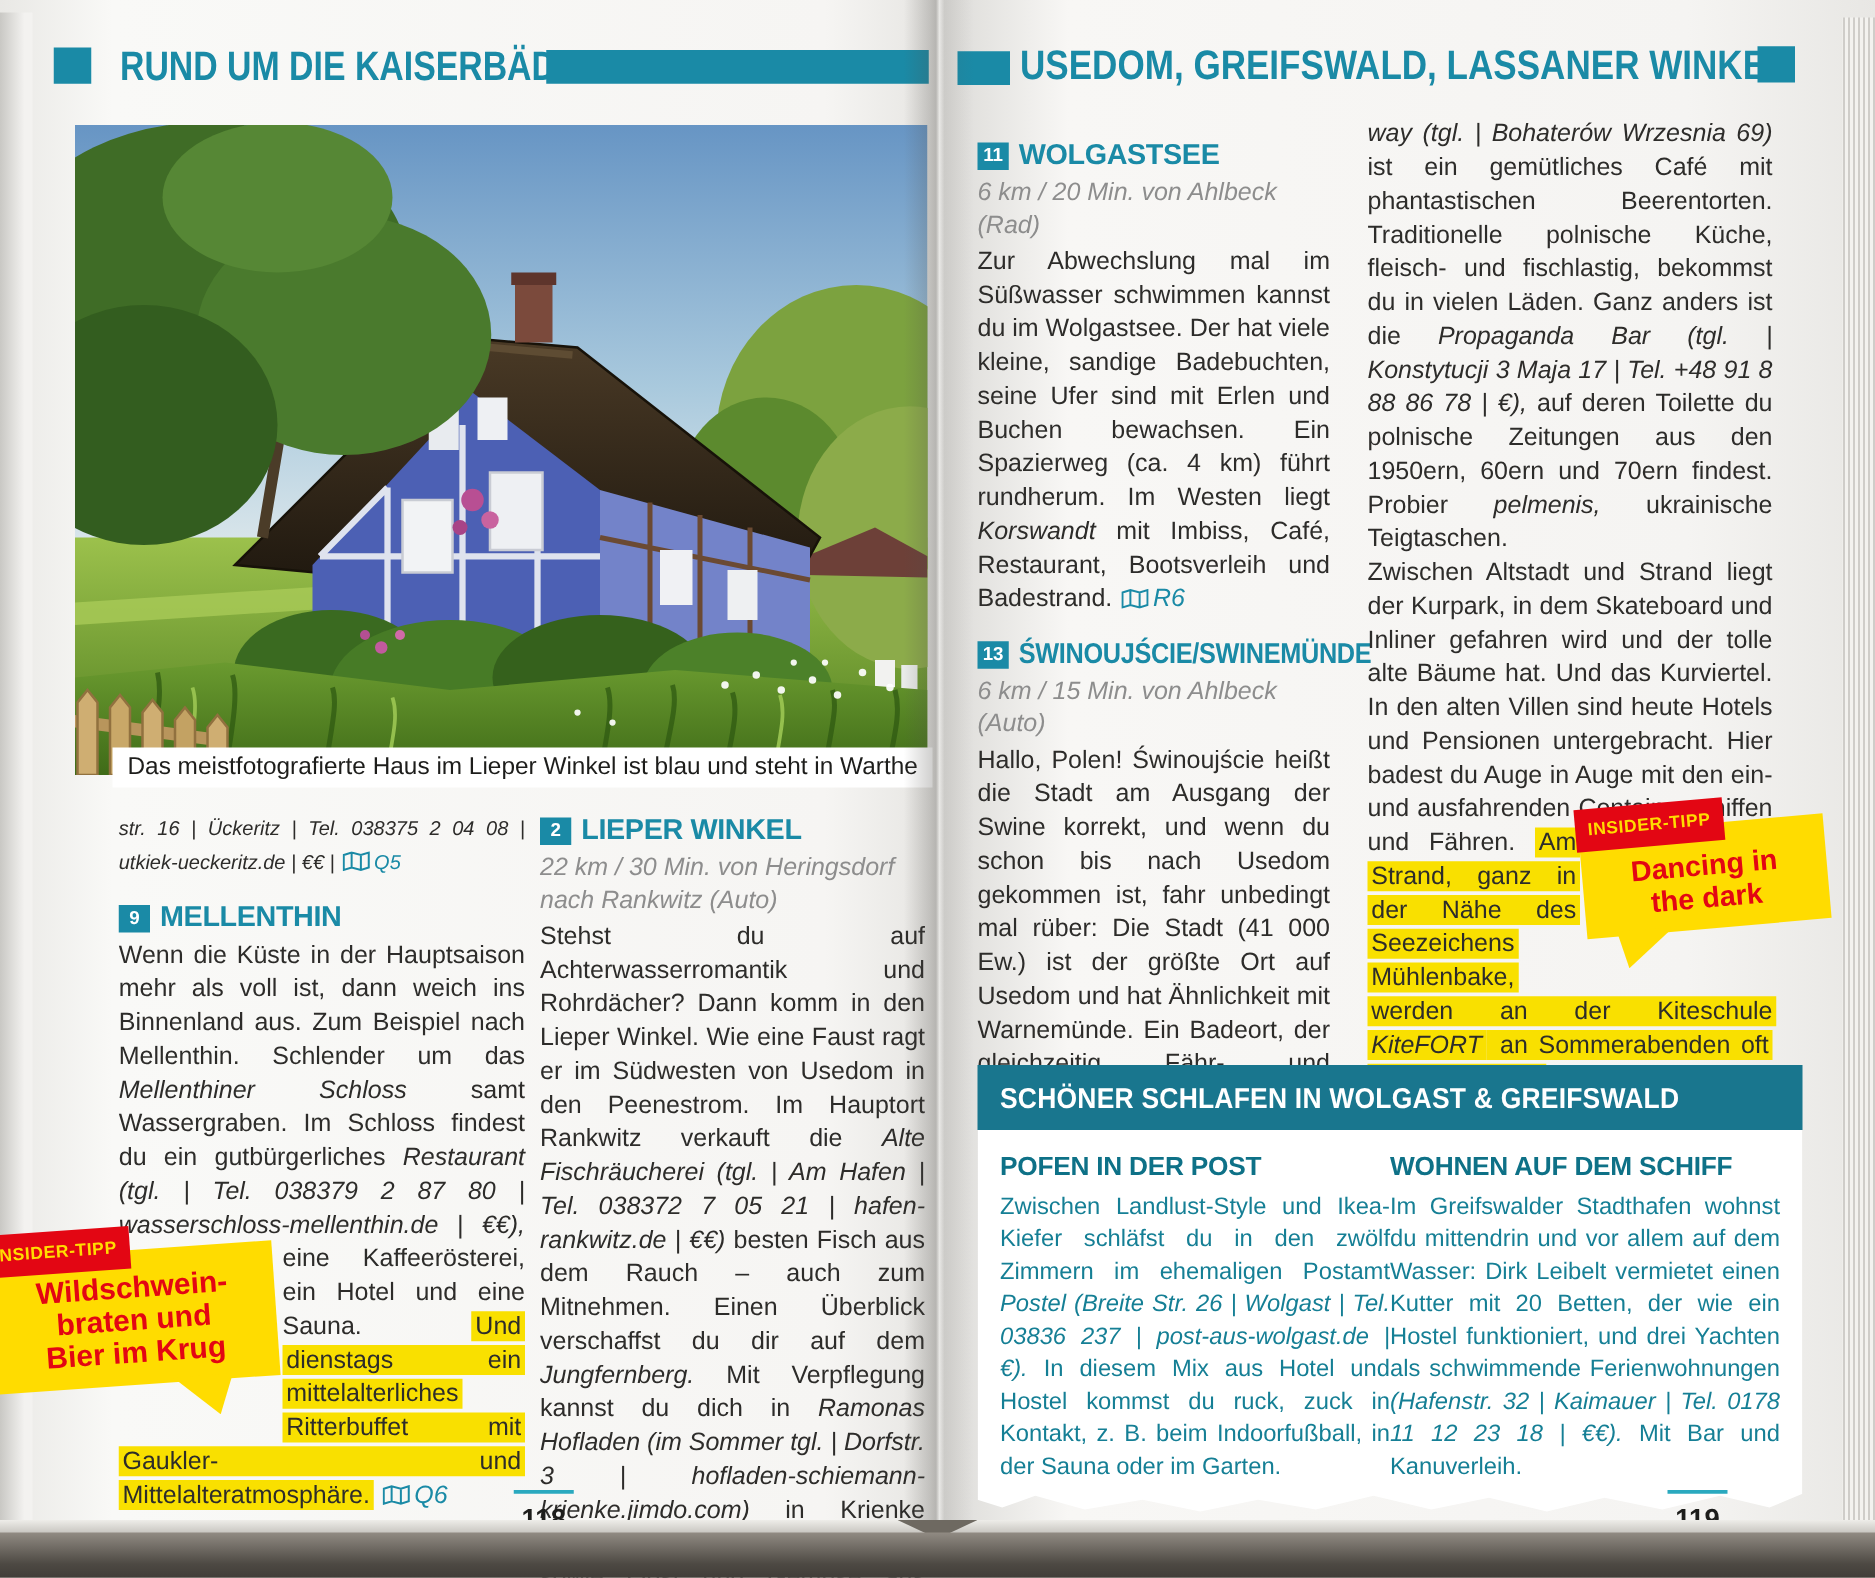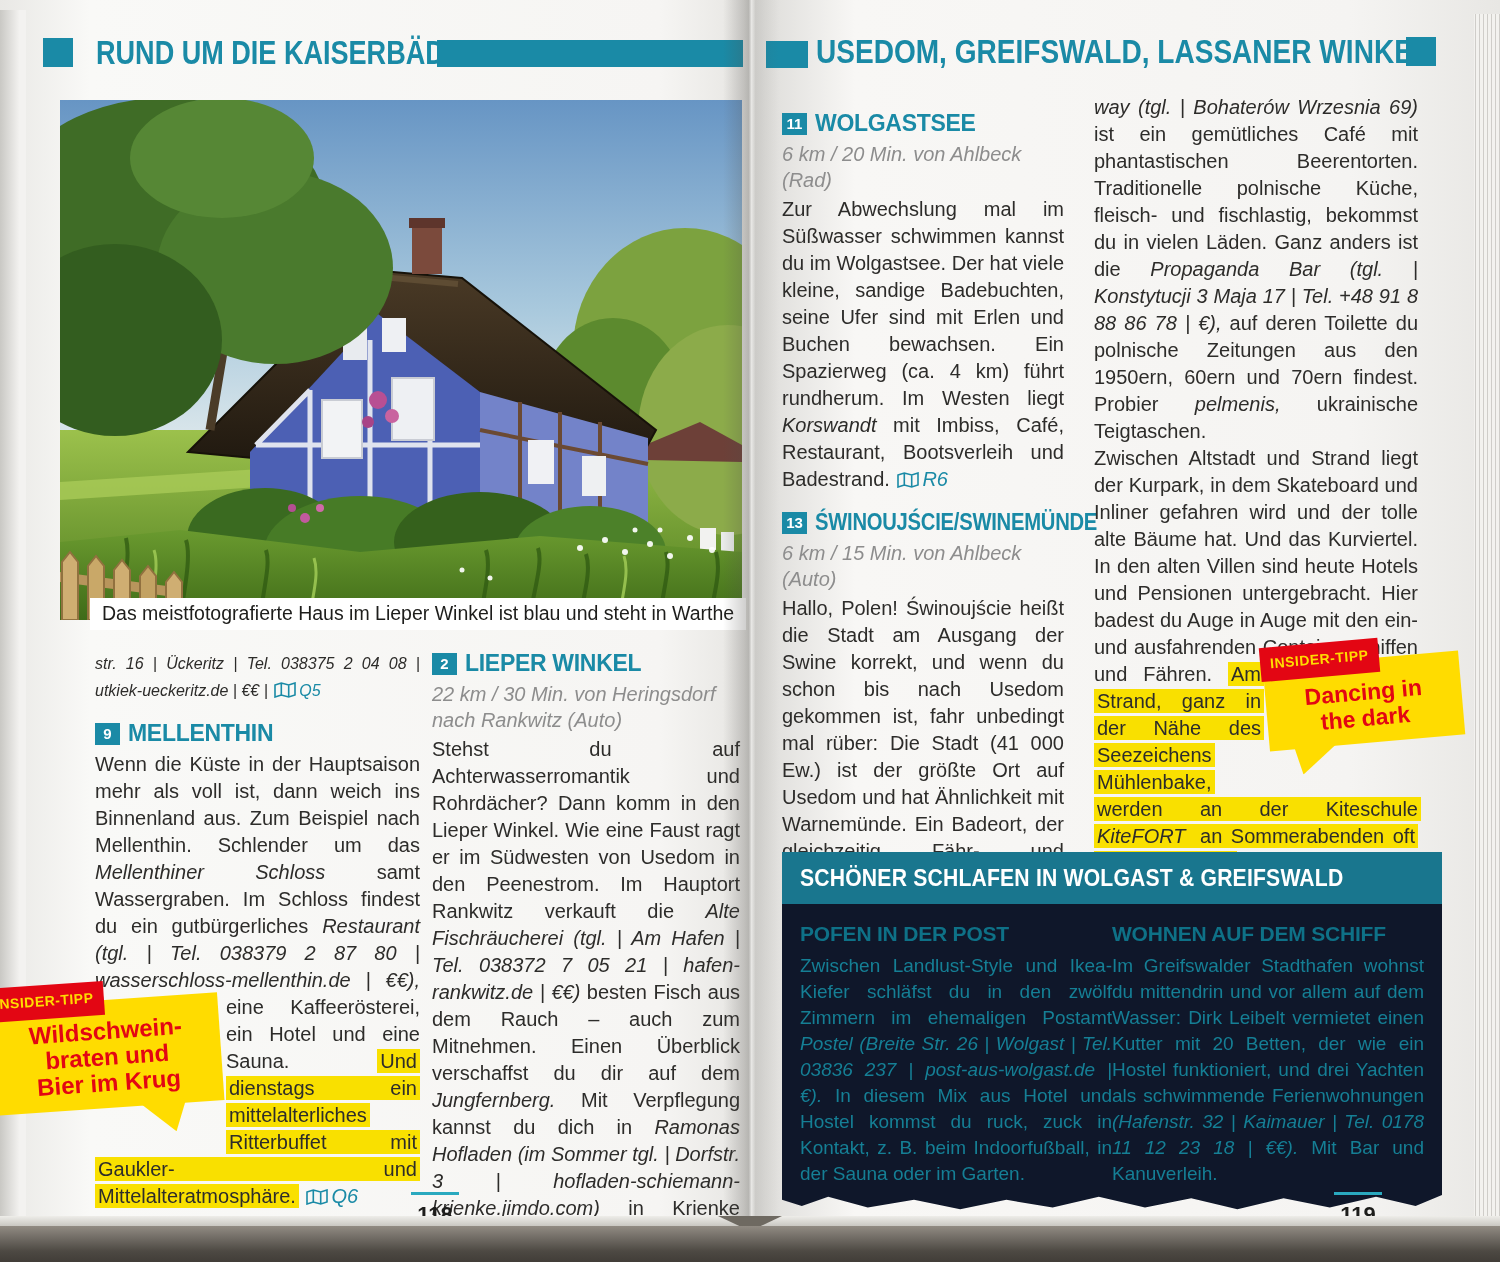--- a/index.html
+++ b/index.html
@@ -82,21 +82,21 @@
   .tip-l .tip-tail{right:38px;bottom:-28px;width:48px;height:32px;clip-path:polygon(0 0,100% 0,75% 100%);}
   .tip-r .tip-tail{left:24px;bottom:-26px;width:46px;height:30px;clip-path:polygon(0 0,100% 0,16% 100%);}
   
   .info-box{position:absolute;left:782px;top:852px;width:660px;}
   .info-box-header{
     background:#19768e;color:#fff;font-weight:bold;font-size:23px;height:52px;line-height:53px;
     padding-left:18px;letter-spacing:.2px;
   }
   .info-box-header span{display:inline-block;transform:scaleX(.92);transform-origin:left center;white-space:nowrap;}
   .info-box-body{
-    background:#0f172a;display:flex;padding:18px 18px 30px 18px;
+    background:#ffffff;display:flex;padding:18px 18px 30px 18px;
     clip-path:polygon(0 0,100% 0,100% 93%,96% 96.5%,90% 93.5%,83% 97%,76% 94%,69% 97.5%,62% 94%,55% 97%,48% 93.5%,41% 97%,34% 94.5%,27% 97.5%,20% 94.5%,13% 97%,7% 93.5%,3% 96.5%,0 94.5%);
   }
   .info-col{flex:1;}
   .info-col h4{color:#0e7187;font-size:21px;margin:0 0 7px;letter-spacing:-0.2px;}
   .info-col p{color:#157f95;font-size:19px;line-height:26px;margin:0;}
   
   .pagenum{position:absolute;width:80px;text-align:center;}
   .pagenum .rule{height:3px;width:48px;background:#2aa9bf;margin:0 auto 7px;}
   .pagenum .num{font-size:22px;font-weight:bold;color:#1d1d1b;}
 </style>

